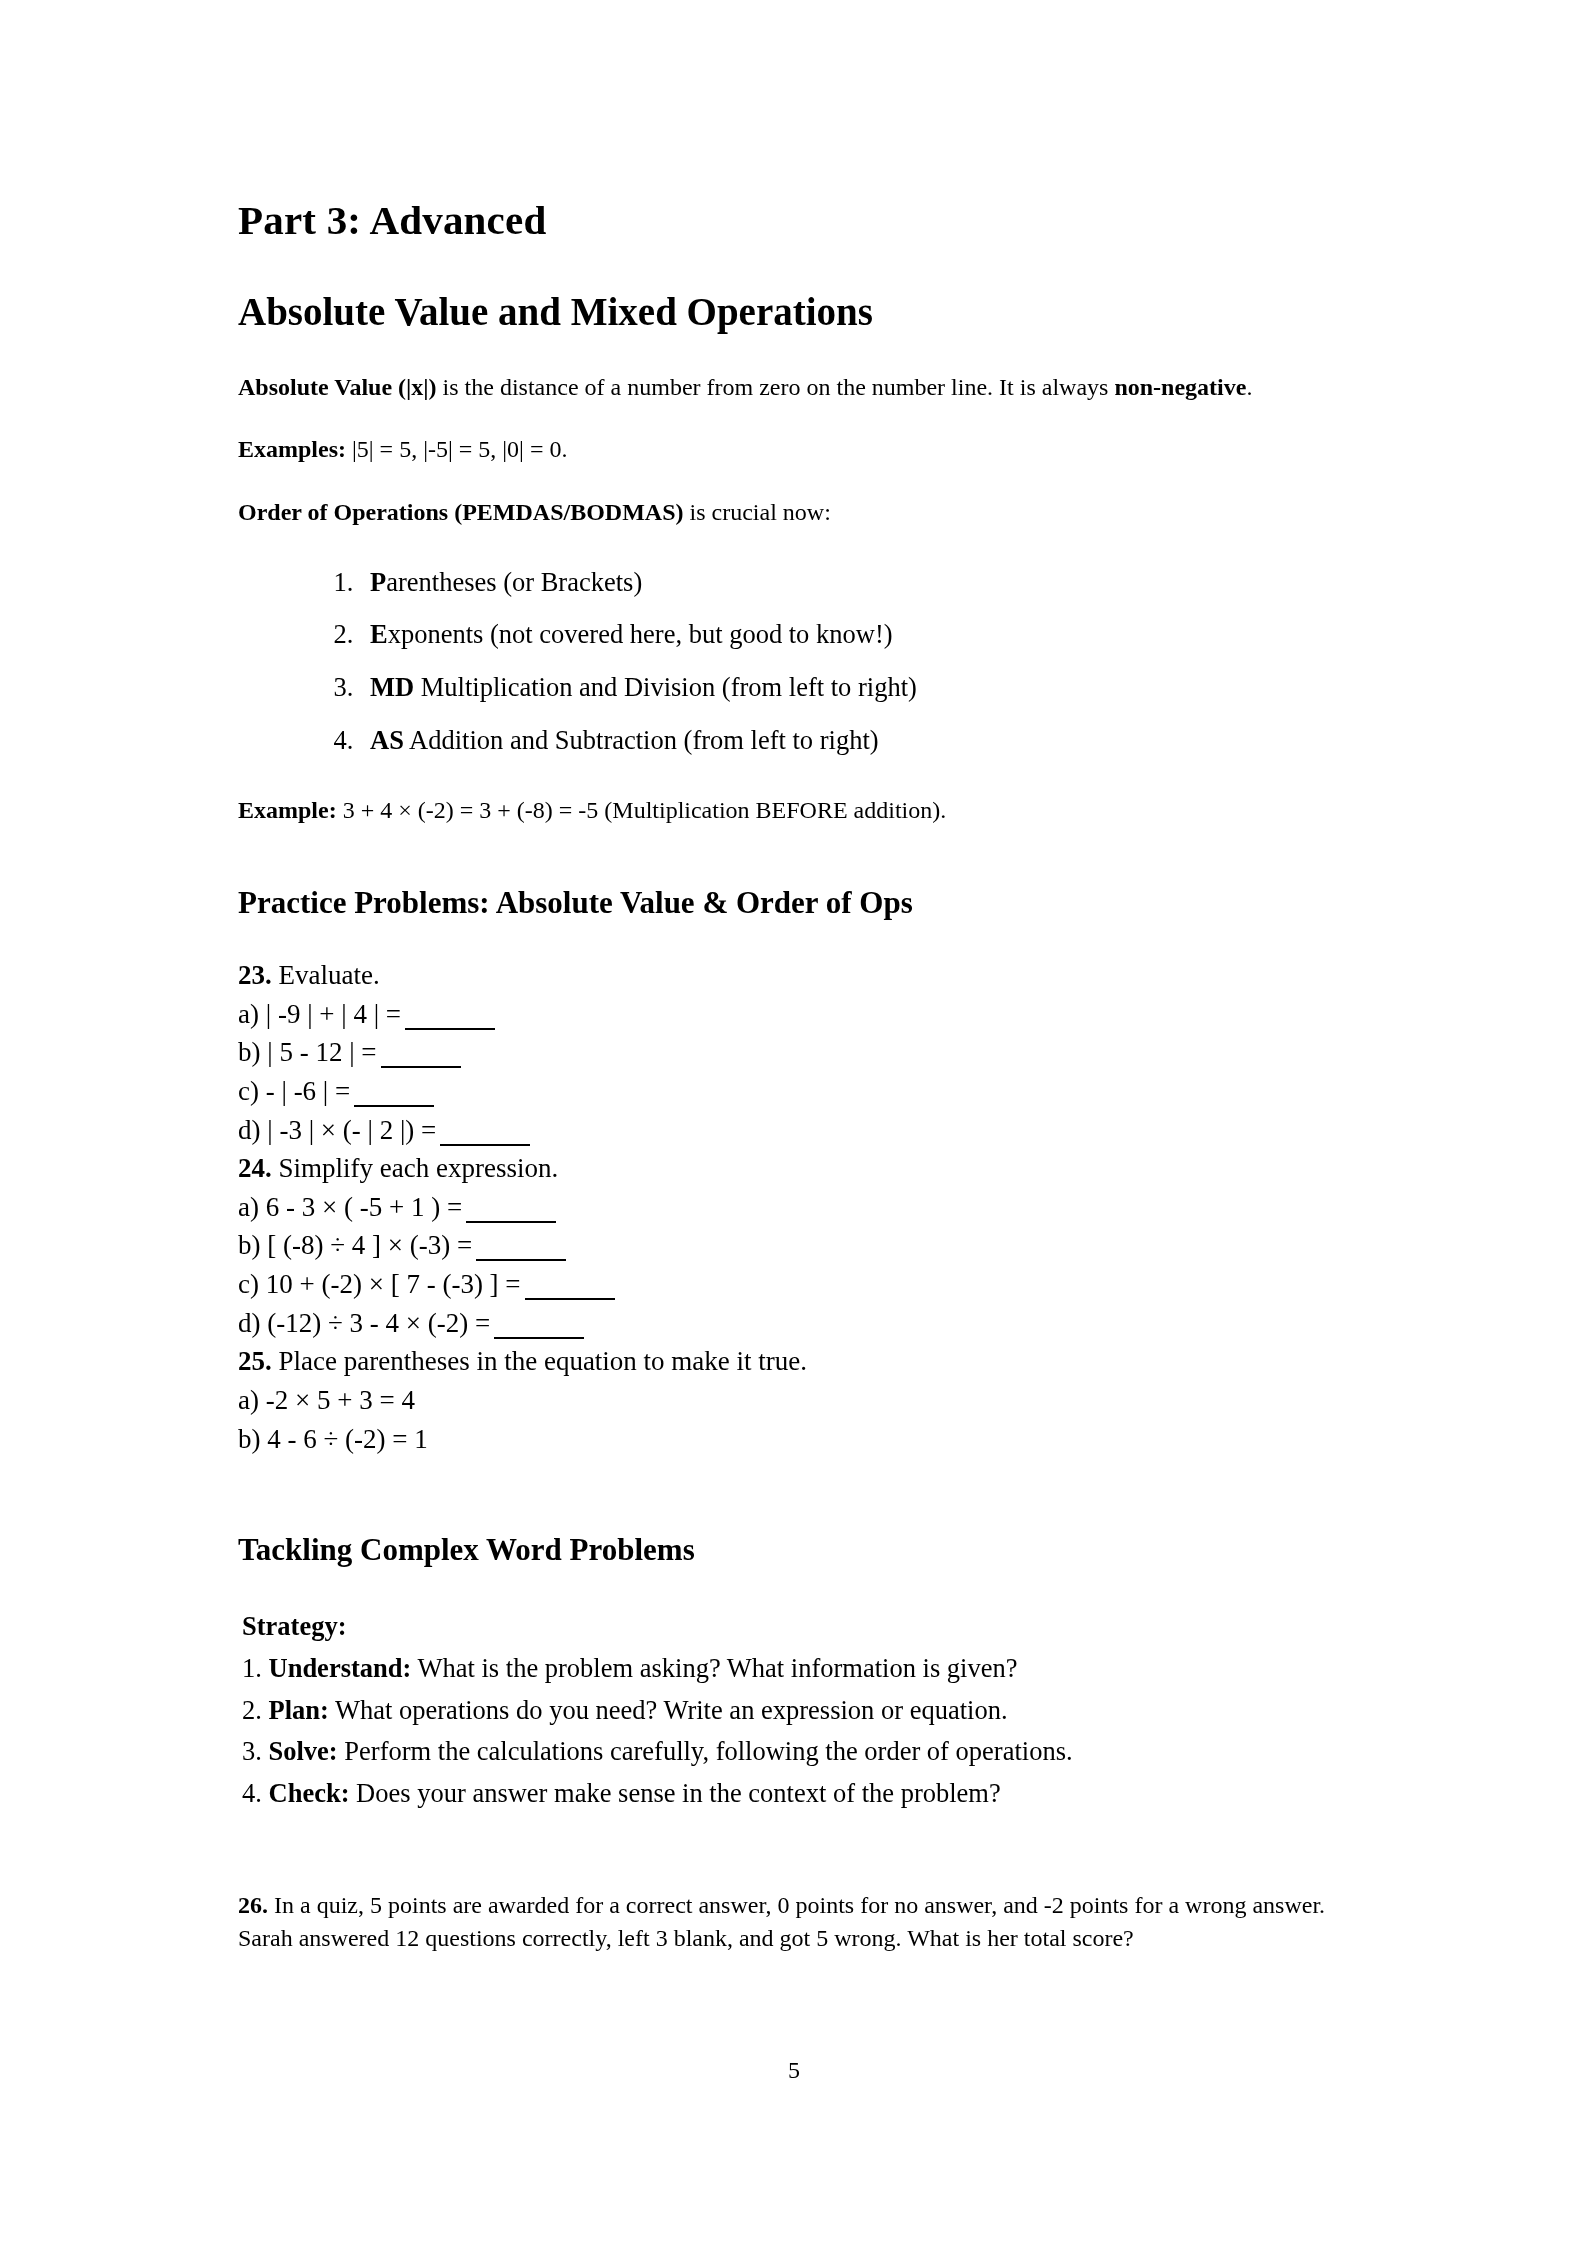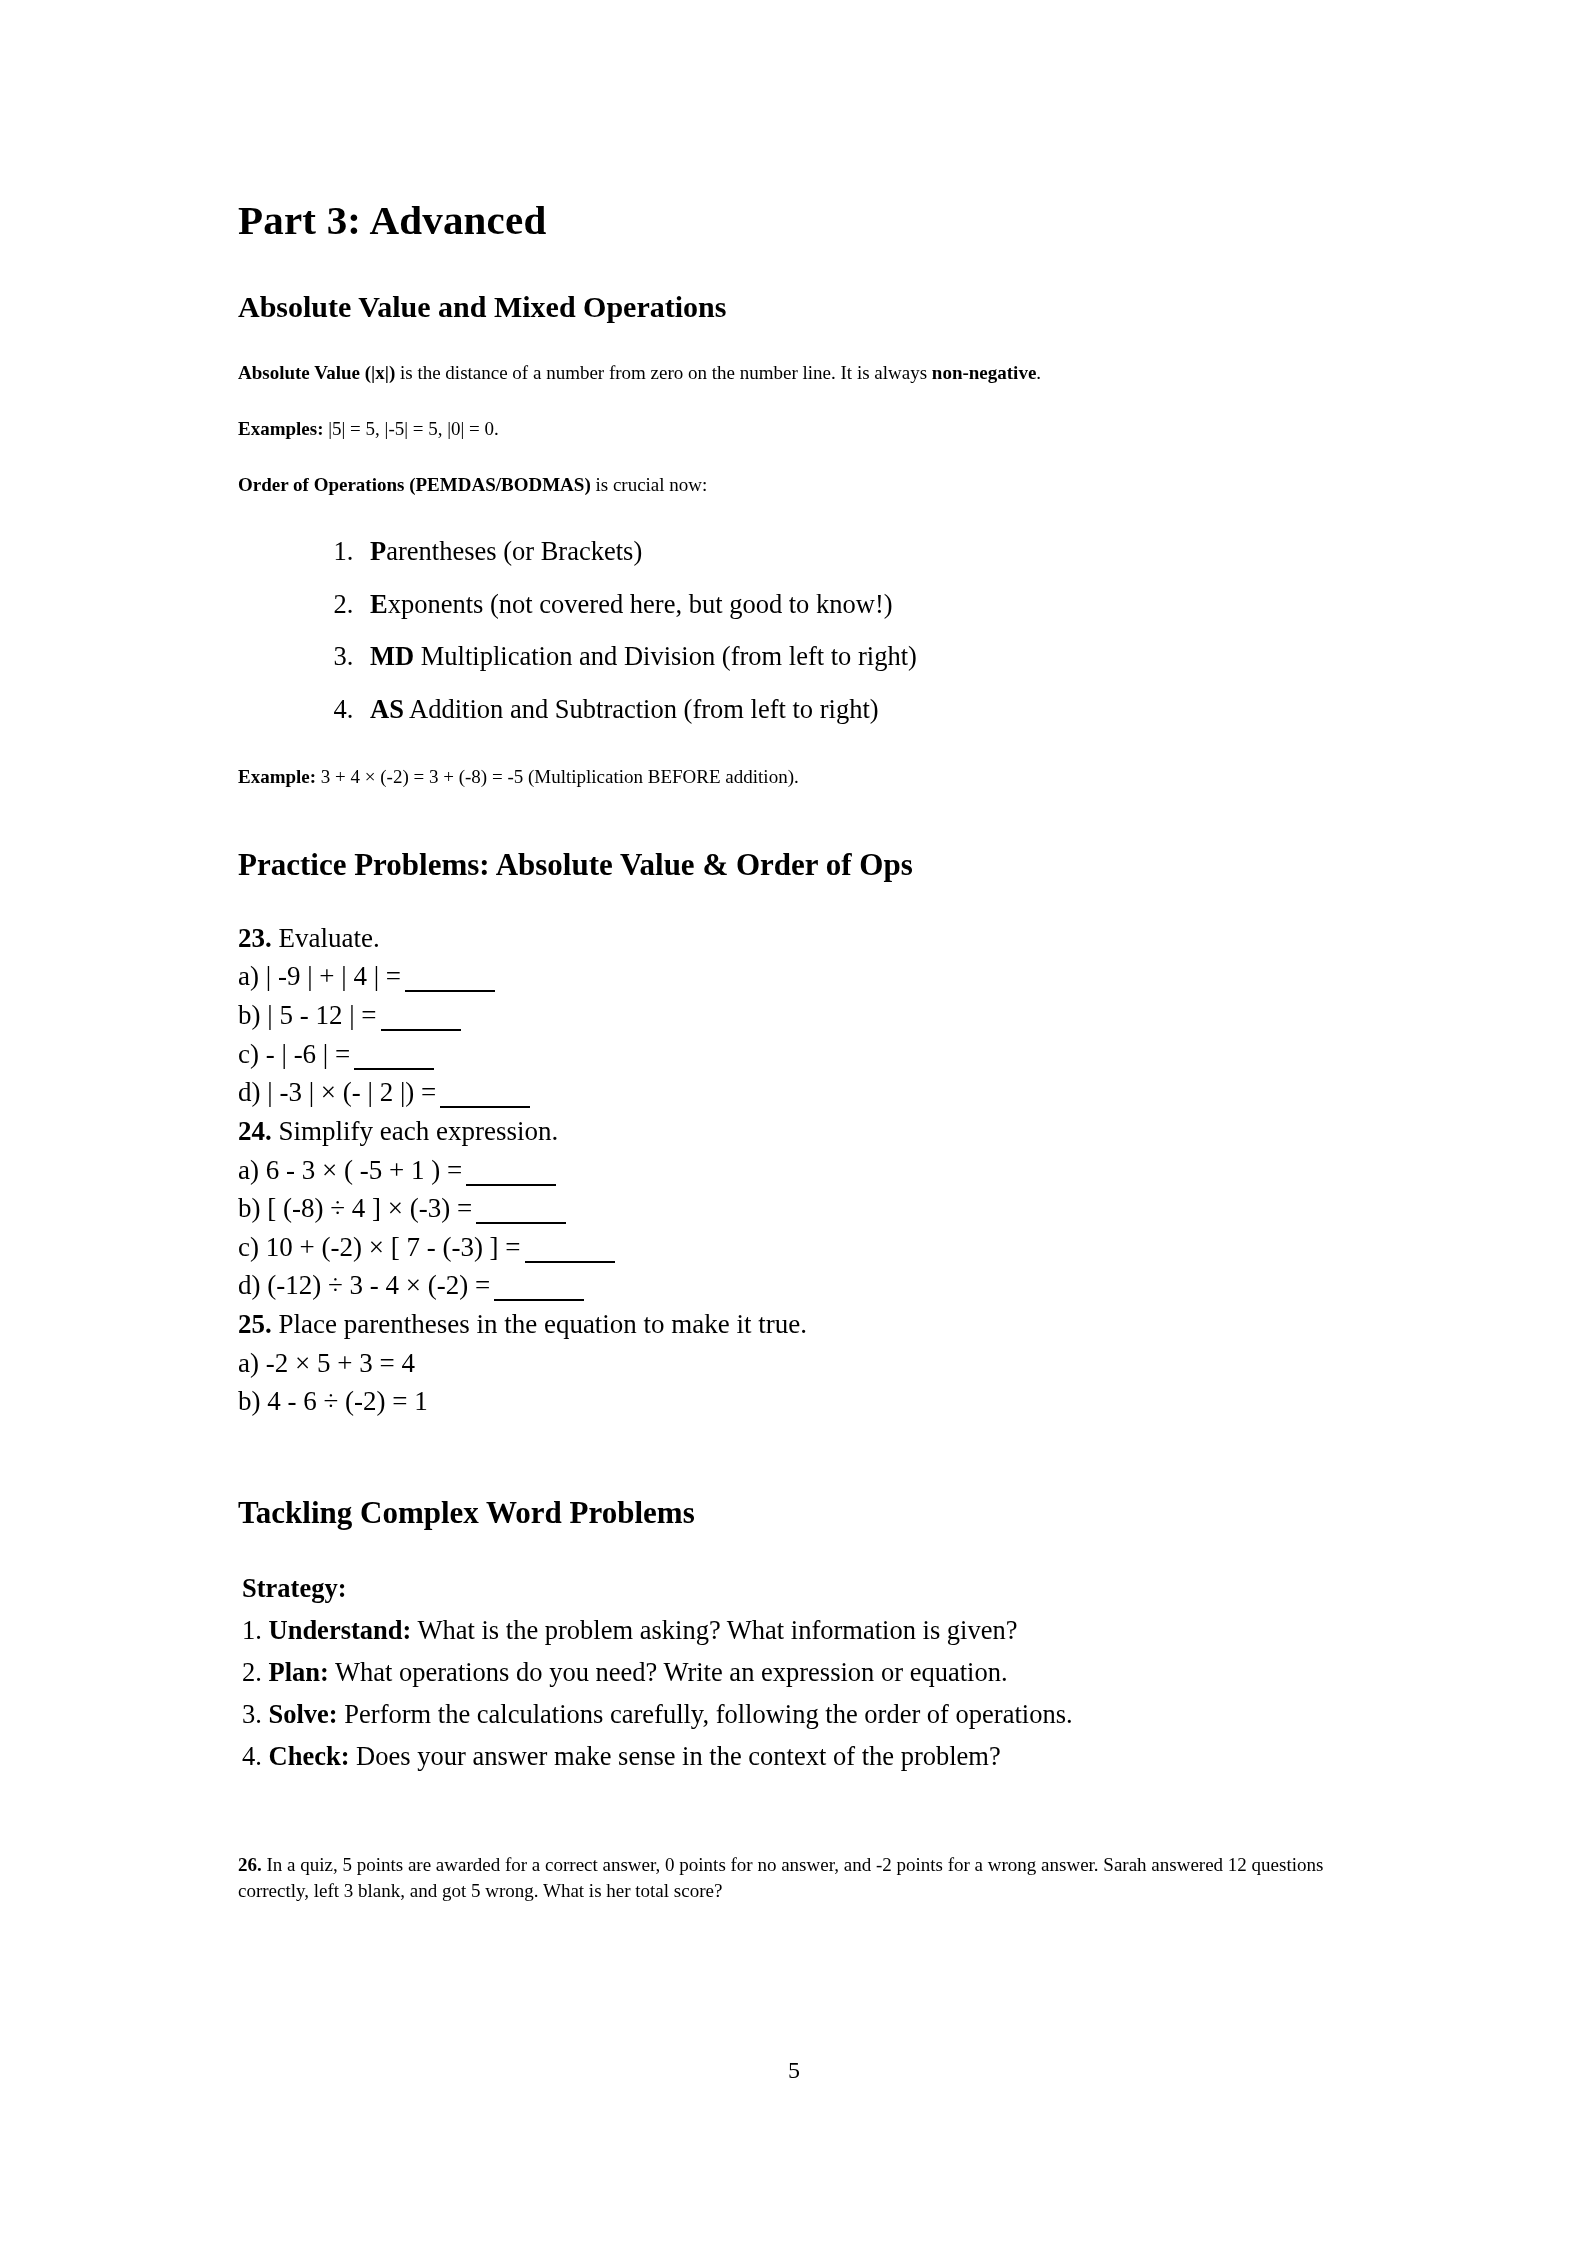--- a/index.html
+++ b/index.html
@@ -34,33 +34,33 @@
 
   
   h1.doc-title {
     font-size: 41px;
     font-weight: bold;
     margin: 0 0 0 0;
     line-height: 1.12;
     letter-spacing: 0.2px;
   }
   h2.section-heading {
-    font-size: 30px;
+    font-size: 39px;
     font-weight: bold;
     margin: 0;
     line-height: 1.15;
   }
   h2.section-heading.big {
     font-size: 31px;
     font-family: Liberation Serif, serif;
   }
 
   
   p.body-text {
-    font-size: 19px;
+    font-size: 24px;
     line-height: 1.35;
     margin: 0;
     text-align: left;
   }
   p.body-text b, .b { font-weight: bold; }
 
   
   .sp-title   { height: 46px; }
   .sp-head    { height: 36px; }
   .sp-para    { height: 30px; }

